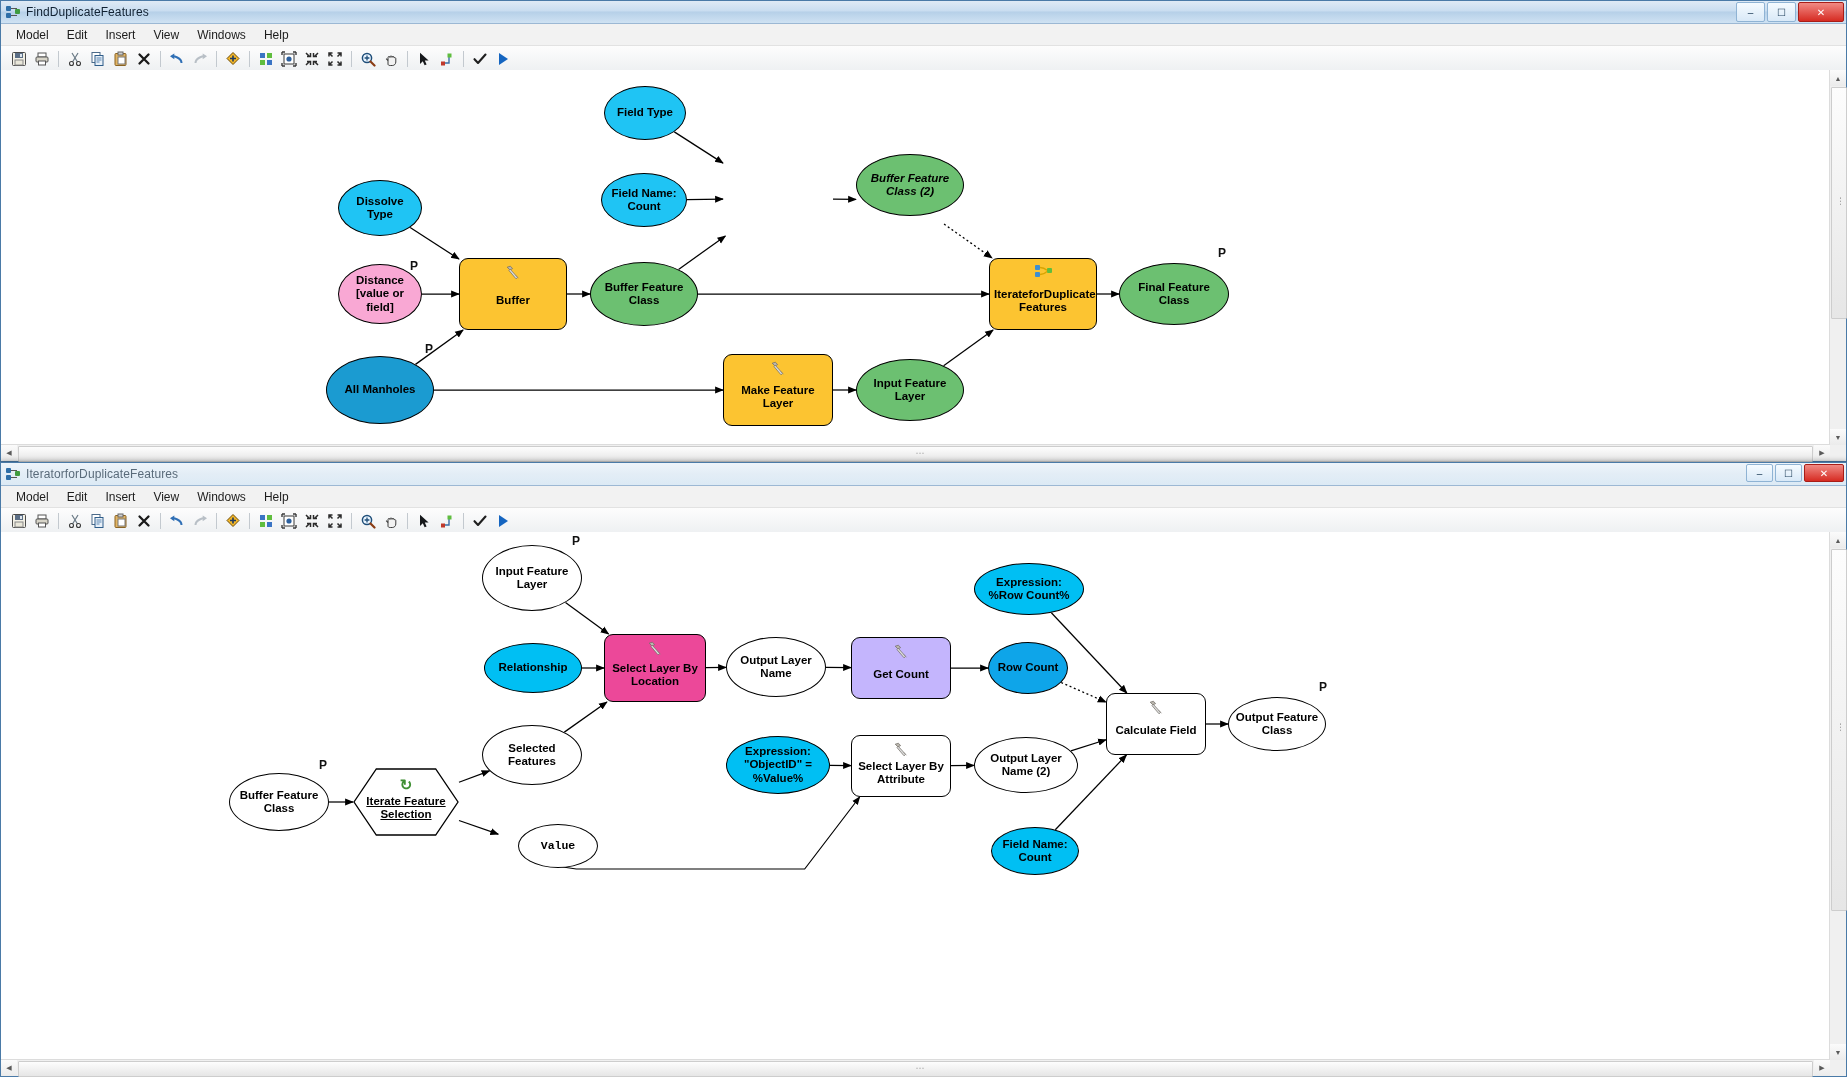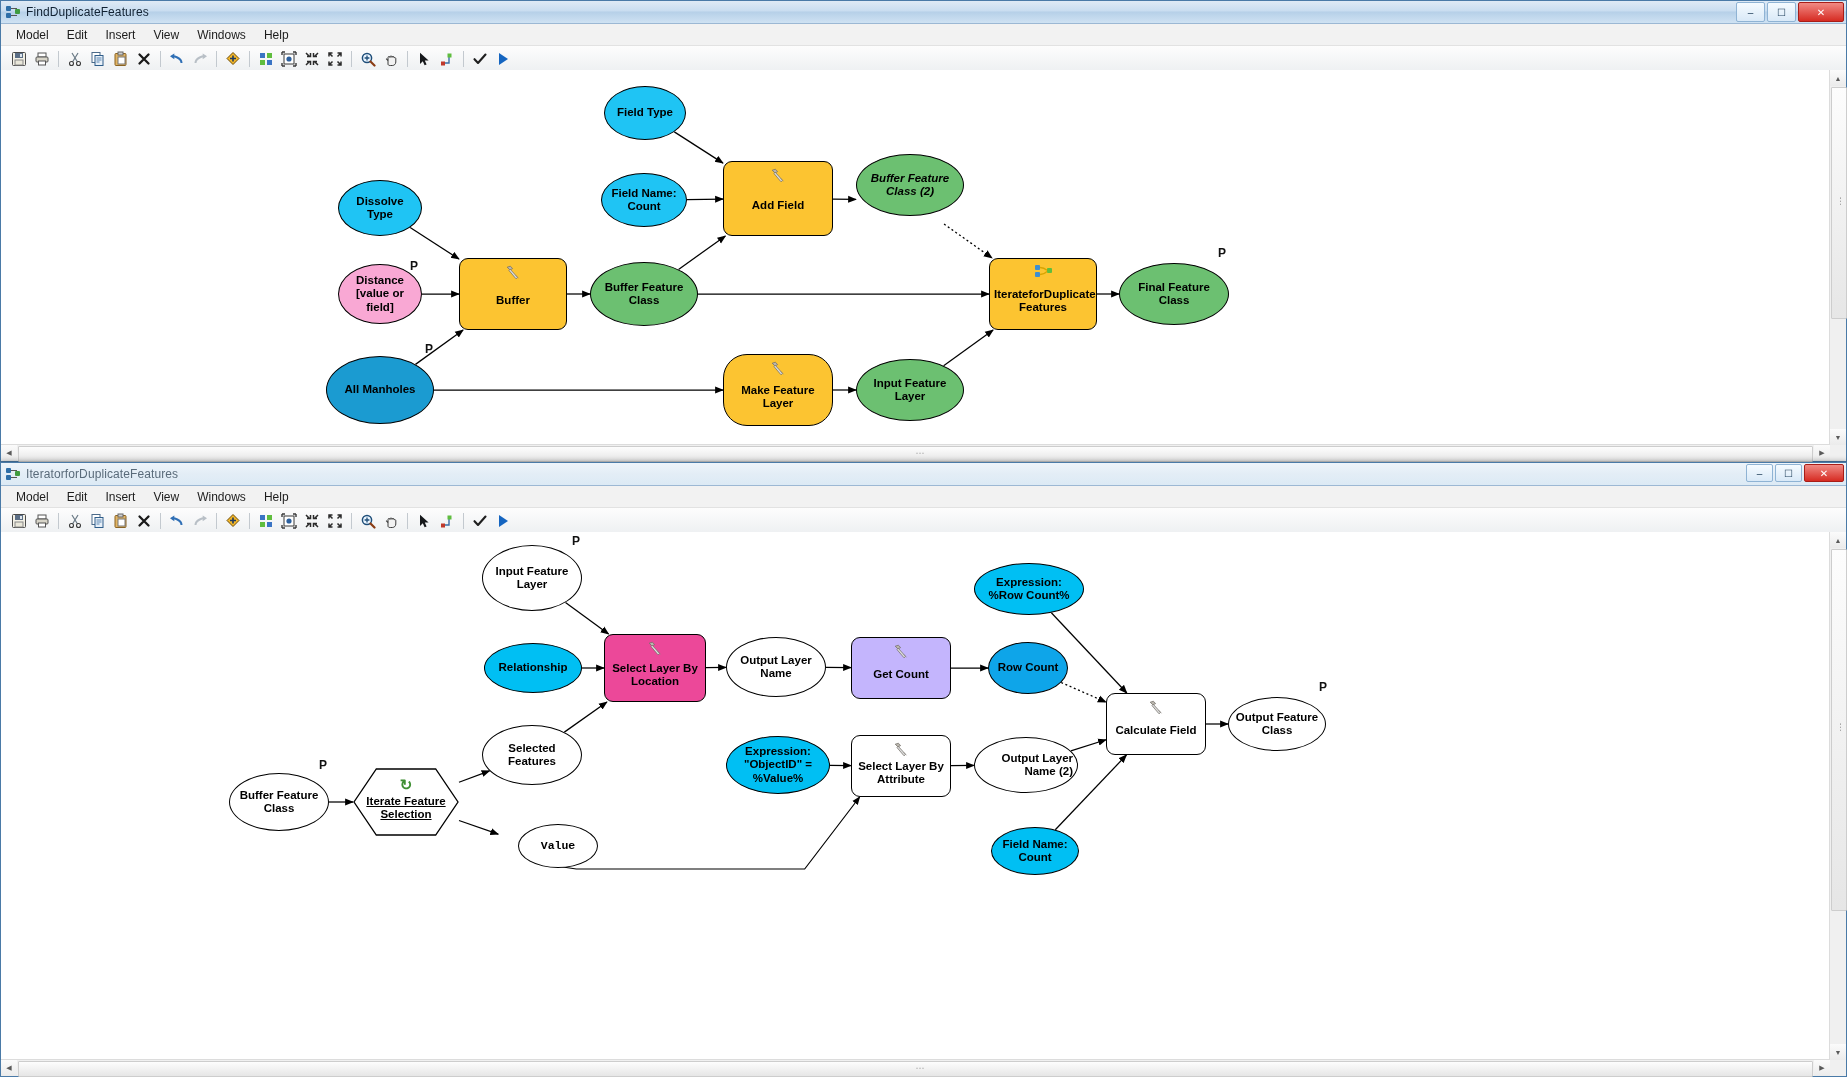--- a/index.html
+++ b/index.html
@@ -246,30 +246,20 @@
         </svg>
         <div class="node oval" style="left: 603px; top: 16px; width: 82px; height: 54px; background: rgb(31, 196, 244);">
           <span style="display: block; width: 100%;">Field Type</span>
         </div>
         <div class="node oval" style="left: 337px; top: 110px; width: 84px; height: 56px; background: rgb(31, 196, 244);">
           <span style="display: block; width: 100%;">Dissolve Type</span>
         </div>
         <div class="node oval" style="left: 600px; top: 103px; width: 86px; height: 54px; background: rgb(31, 196, 244);">
           <span style="display: block; width: 100%;">Field Name: Count</span>
         </div>
-        <div class="node rect" style="left: 722px; top: 91px; width: 110px; height: 75px; background: rgb(252, 196, 49);">
-          <span class="hammer"><svg width="18" height="16" viewBox="0 0 18 16">
-              <g>
-                <path d="M3.2 2.2 L6.4 1.2 L8.6 3.6 L6.0 5.0 Z" fill="#b9b5ad" stroke="#6e6a63" stroke-width=".7"></path>
-                <path d="M6.3 4.3 L13.6 12.4 L12.0 13.8 L5.0 5.6 Z" fill="#dcdcdc" stroke="#6e6a63" stroke-width=".7"></path>
-                <path d="M11.6 10.2 L14.4 13.3" stroke="#8d8a84" stroke-width=".7"></path>
-              </g>
-            </svg></span>
-          <span style="display: block; width: 100%; margin-top: 14px;">Add Field</span>
-        </div>
         <div class="node oval" style="left: 855px; top: 84px; width: 108px; height: 62px; background: rgb(108, 192, 113); font-style: italic;">
           <span style="display: block; width: 100%;">Buffer Feature Class (2)</span>
         </div>
         <div class="node oval" style="left: 337px; top: 194px; width: 84px; height: 60px; background: #f9a8d4;">
           <span style="display: block; width: 100%;">Distance [value or field]</span>
         </div>
         <span class="plabel" style="left: 409px; top: 189px;">P</span>
         <div class="node rect" style="left: 458px; top: 188px; width: 108px; height: 72px; background: rgb(252, 196, 49);">
           <span class="hammer"><svg width="18" height="16" viewBox="0 0 18 16">
               <g>
@@ -294,21 +284,21 @@
           <span style="display: block; width: 100%; margin-top: 14px;">IterateforDuplicate Features</span>
         </div>
         <div class="node oval" style="left: 1118px; top: 193px; width: 110px; height: 62px; background: rgb(108, 192, 113);">
           <span style="display: block; width: 100%;">Final Feature Class</span>
         </div>
         <span class="plabel" style="left: 1217px; top: 176px;">P</span>
         <div class="node oval" style="left: 325px; top: 286px; width: 108px; height: 68px; background: rgb(27, 155, 209);">
           <span style="display: block; width: 100%;">All Manholes</span>
         </div>
         <span class="plabel" style="left: 424px; top: 272px;">P</span>
-        <div class="node rect" style="left: 722px; top: 284px; width: 110px; height: 72px; background: rgb(252, 196, 49); border-radius: 24px;">
+        <div class="node rect" style="left: 722px; top: 284px; width: 110px; height: 72px; background: rgb(252, 196, 49);">
           <span class="hammer"><svg width="18" height="16" viewBox="0 0 18 16">
               <g>
                 <path d="M3.2 2.2 L6.4 1.2 L8.6 3.6 L6.0 5.0 Z" fill="#b9b5ad" stroke="#6e6a63" stroke-width=".7"></path>
                 <path d="M6.3 4.3 L13.6 12.4 L12.0 13.8 L5.0 5.6 Z" fill="#dcdcdc" stroke="#6e6a63" stroke-width=".7"></path>
                 <path d="M11.6 10.2 L14.4 13.3" stroke="#8d8a84" stroke-width=".7"></path>
               </g>
             </svg></span>
           <span style="display: block; width: 100%; margin-top: 14px;">Make Feature Layer</span>
         </div>
         <div class="node oval" style="left: 855px; top: 289px; width: 108px; height: 62px; background: rgb(108, 192, 113);">
@@ -577,21 +567,21 @@
           <span class="hammer"><svg width="18" height="16" viewBox="0 0 18 16">
               <g>
                 <path d="M3.2 2.2 L6.4 1.2 L8.6 3.6 L6.0 5.0 Z" fill="#b9b5ad" stroke="#6e6a63" stroke-width=".7"></path>
                 <path d="M6.3 4.3 L13.6 12.4 L12.0 13.8 L5.0 5.6 Z" fill="#dcdcdc" stroke="#6e6a63" stroke-width=".7"></path>
                 <path d="M11.6 10.2 L14.4 13.3" stroke="#8d8a84" stroke-width=".7"></path>
               </g>
             </svg></span>
           <span style="display: block; width: 100%; margin-top: 14px;">Select Layer By Attribute</span>
         </div>
         <div class="node oval" style="left: 973px; top: 205px; width: 104px; height: 56px; background: rgb(255, 255, 255);">
-          <span style="display: block; width: 100%; text-align: right;">Output Layer Name (2)</span>
+          <span style="display: block; width: 100%;">Output Layer Name (2)</span>
         </div>
         <div class="node oval" style="left: 228px; top: 241px; width: 100px; height: 58px; background: rgb(255, 255, 255);">
           <span style="display: block; width: 100%;">Buffer Feature Class</span>
         </div>
         <span class="plabel" style="left: 318px; top: 226px;">P</span>
         <div style="position: absolute; left: 352px; top: 236px; width: 106px; height: 68px;">
           <svg width="106" height="68" viewBox="0 0 106 68" style="position:absolute;left:0;top:0;">
          <polygon points="23.32,1 82.68,1 105,34 82.68,67 23.32,67 1,34" fill="#ffffff" stroke="#000" stroke-width="1.3"></polygon>
           </svg>
           <div class="loopico">↻</div>

